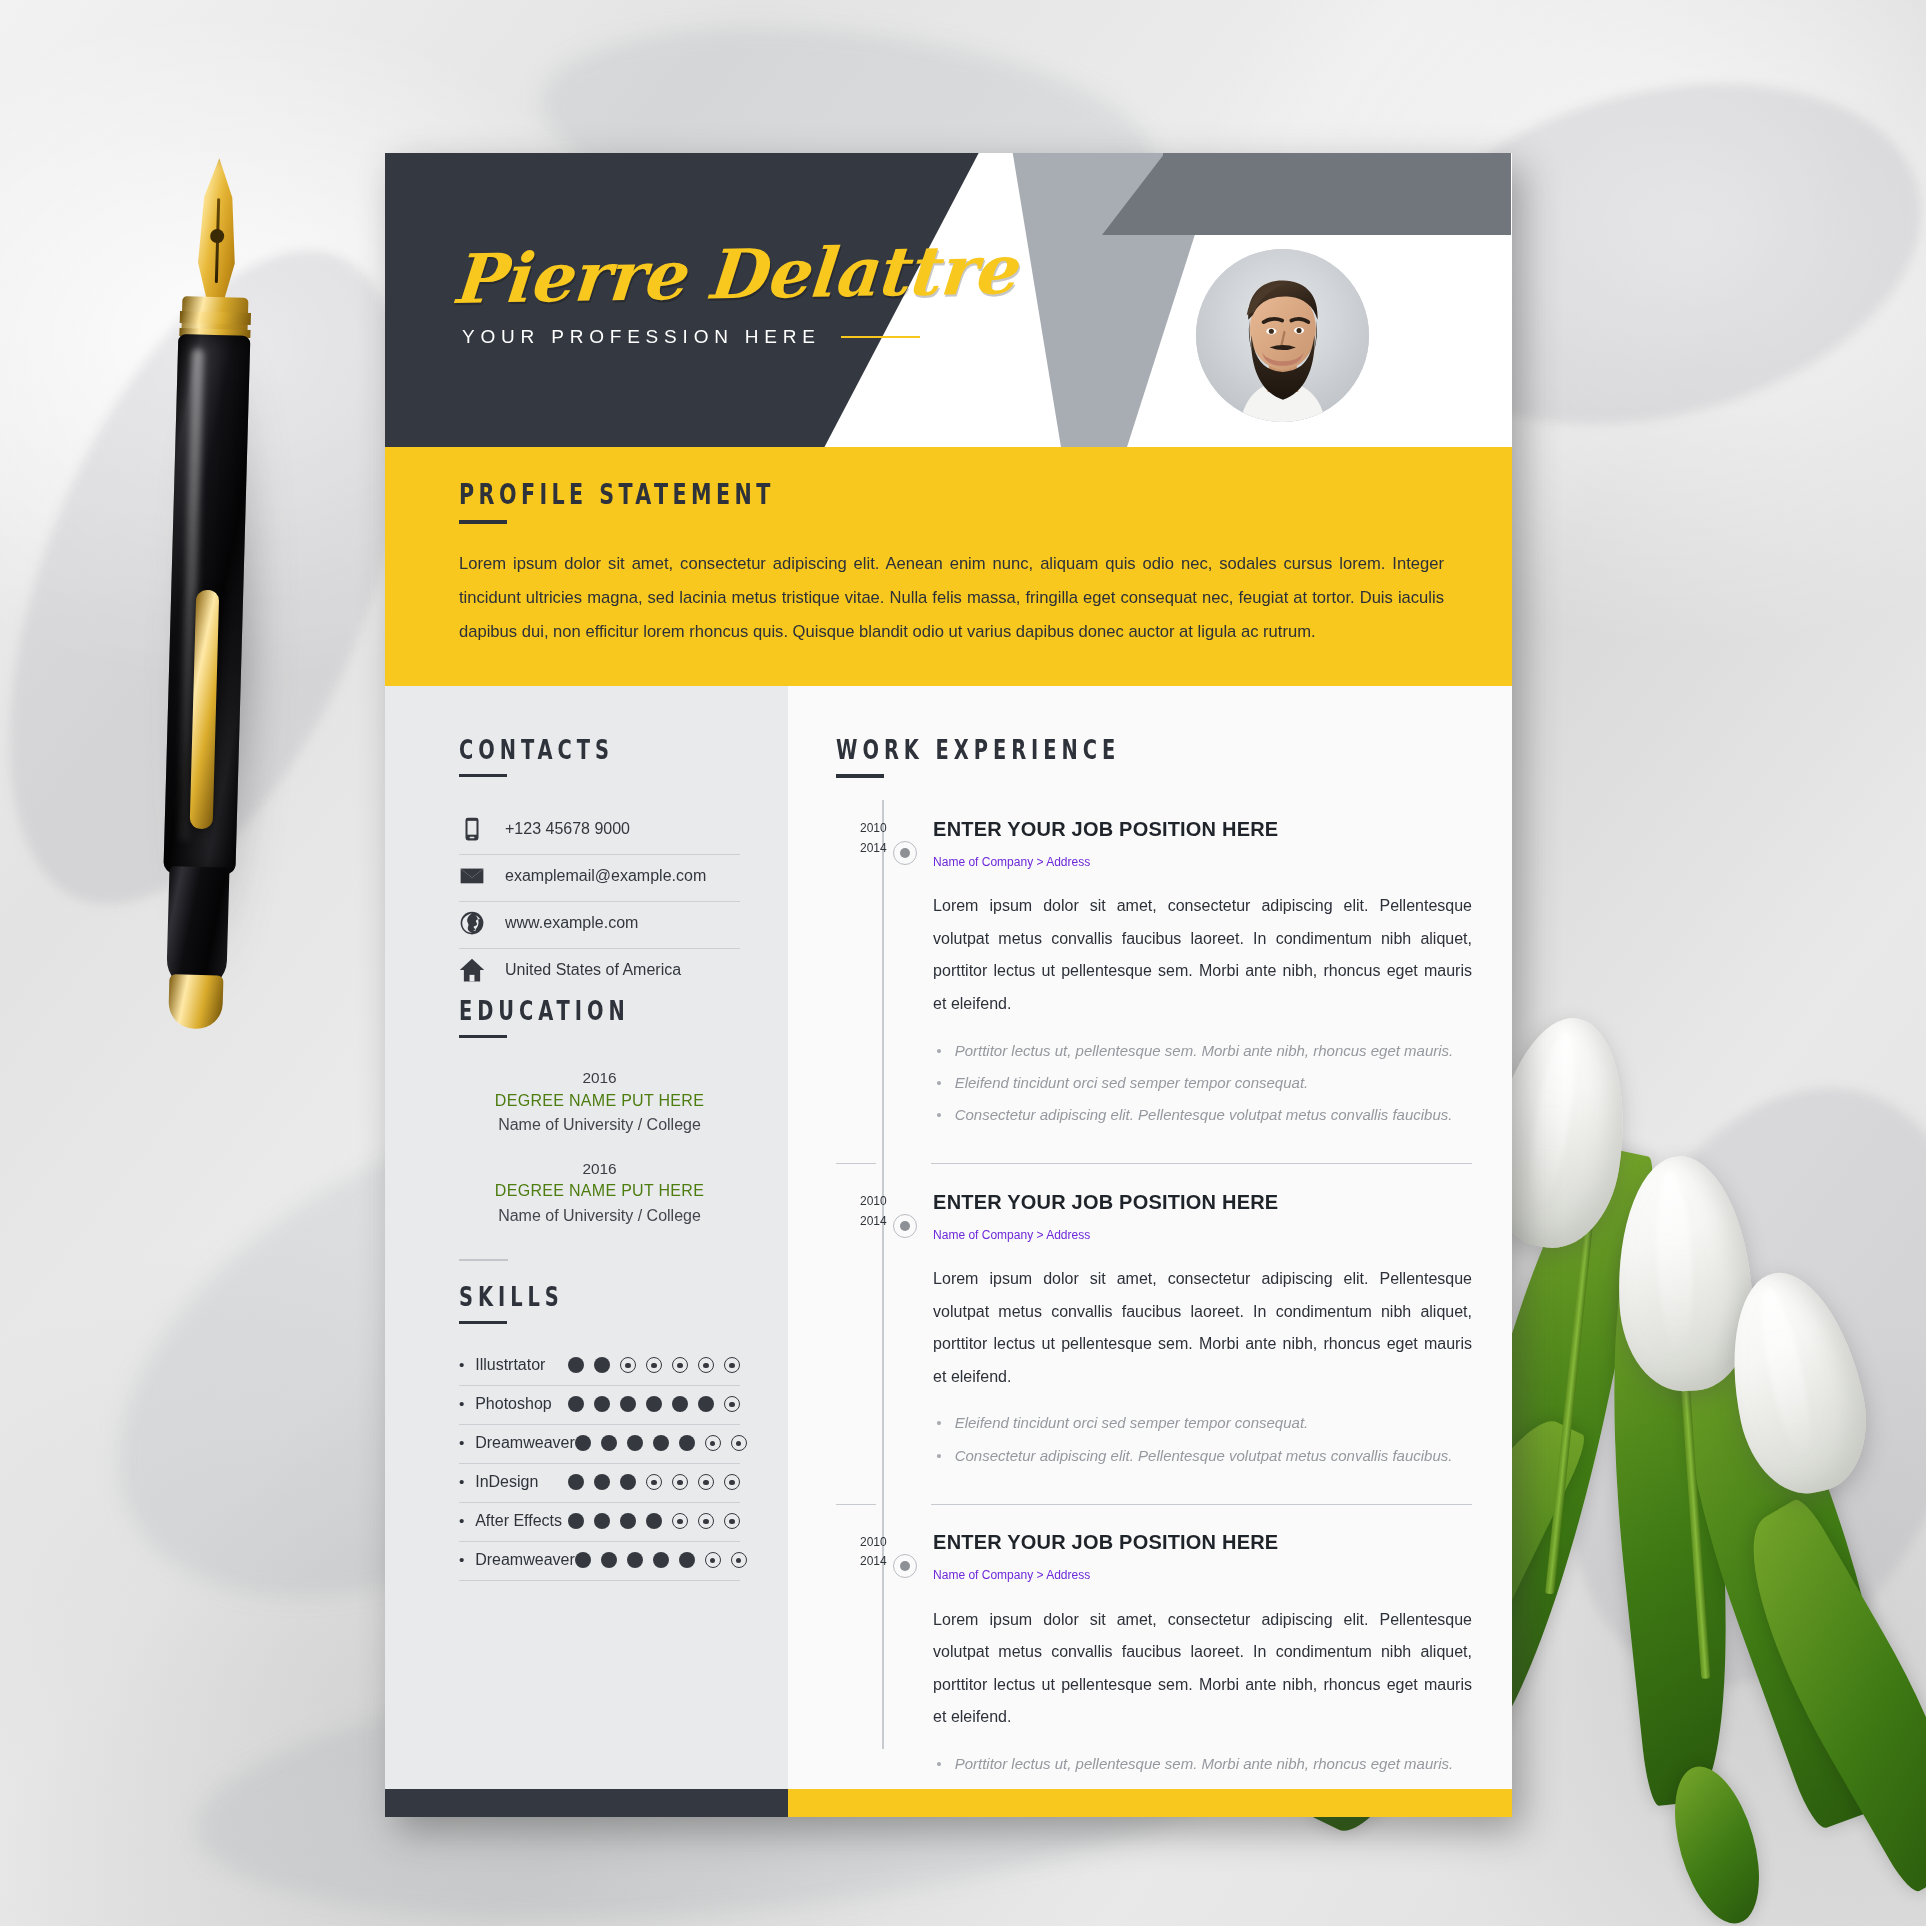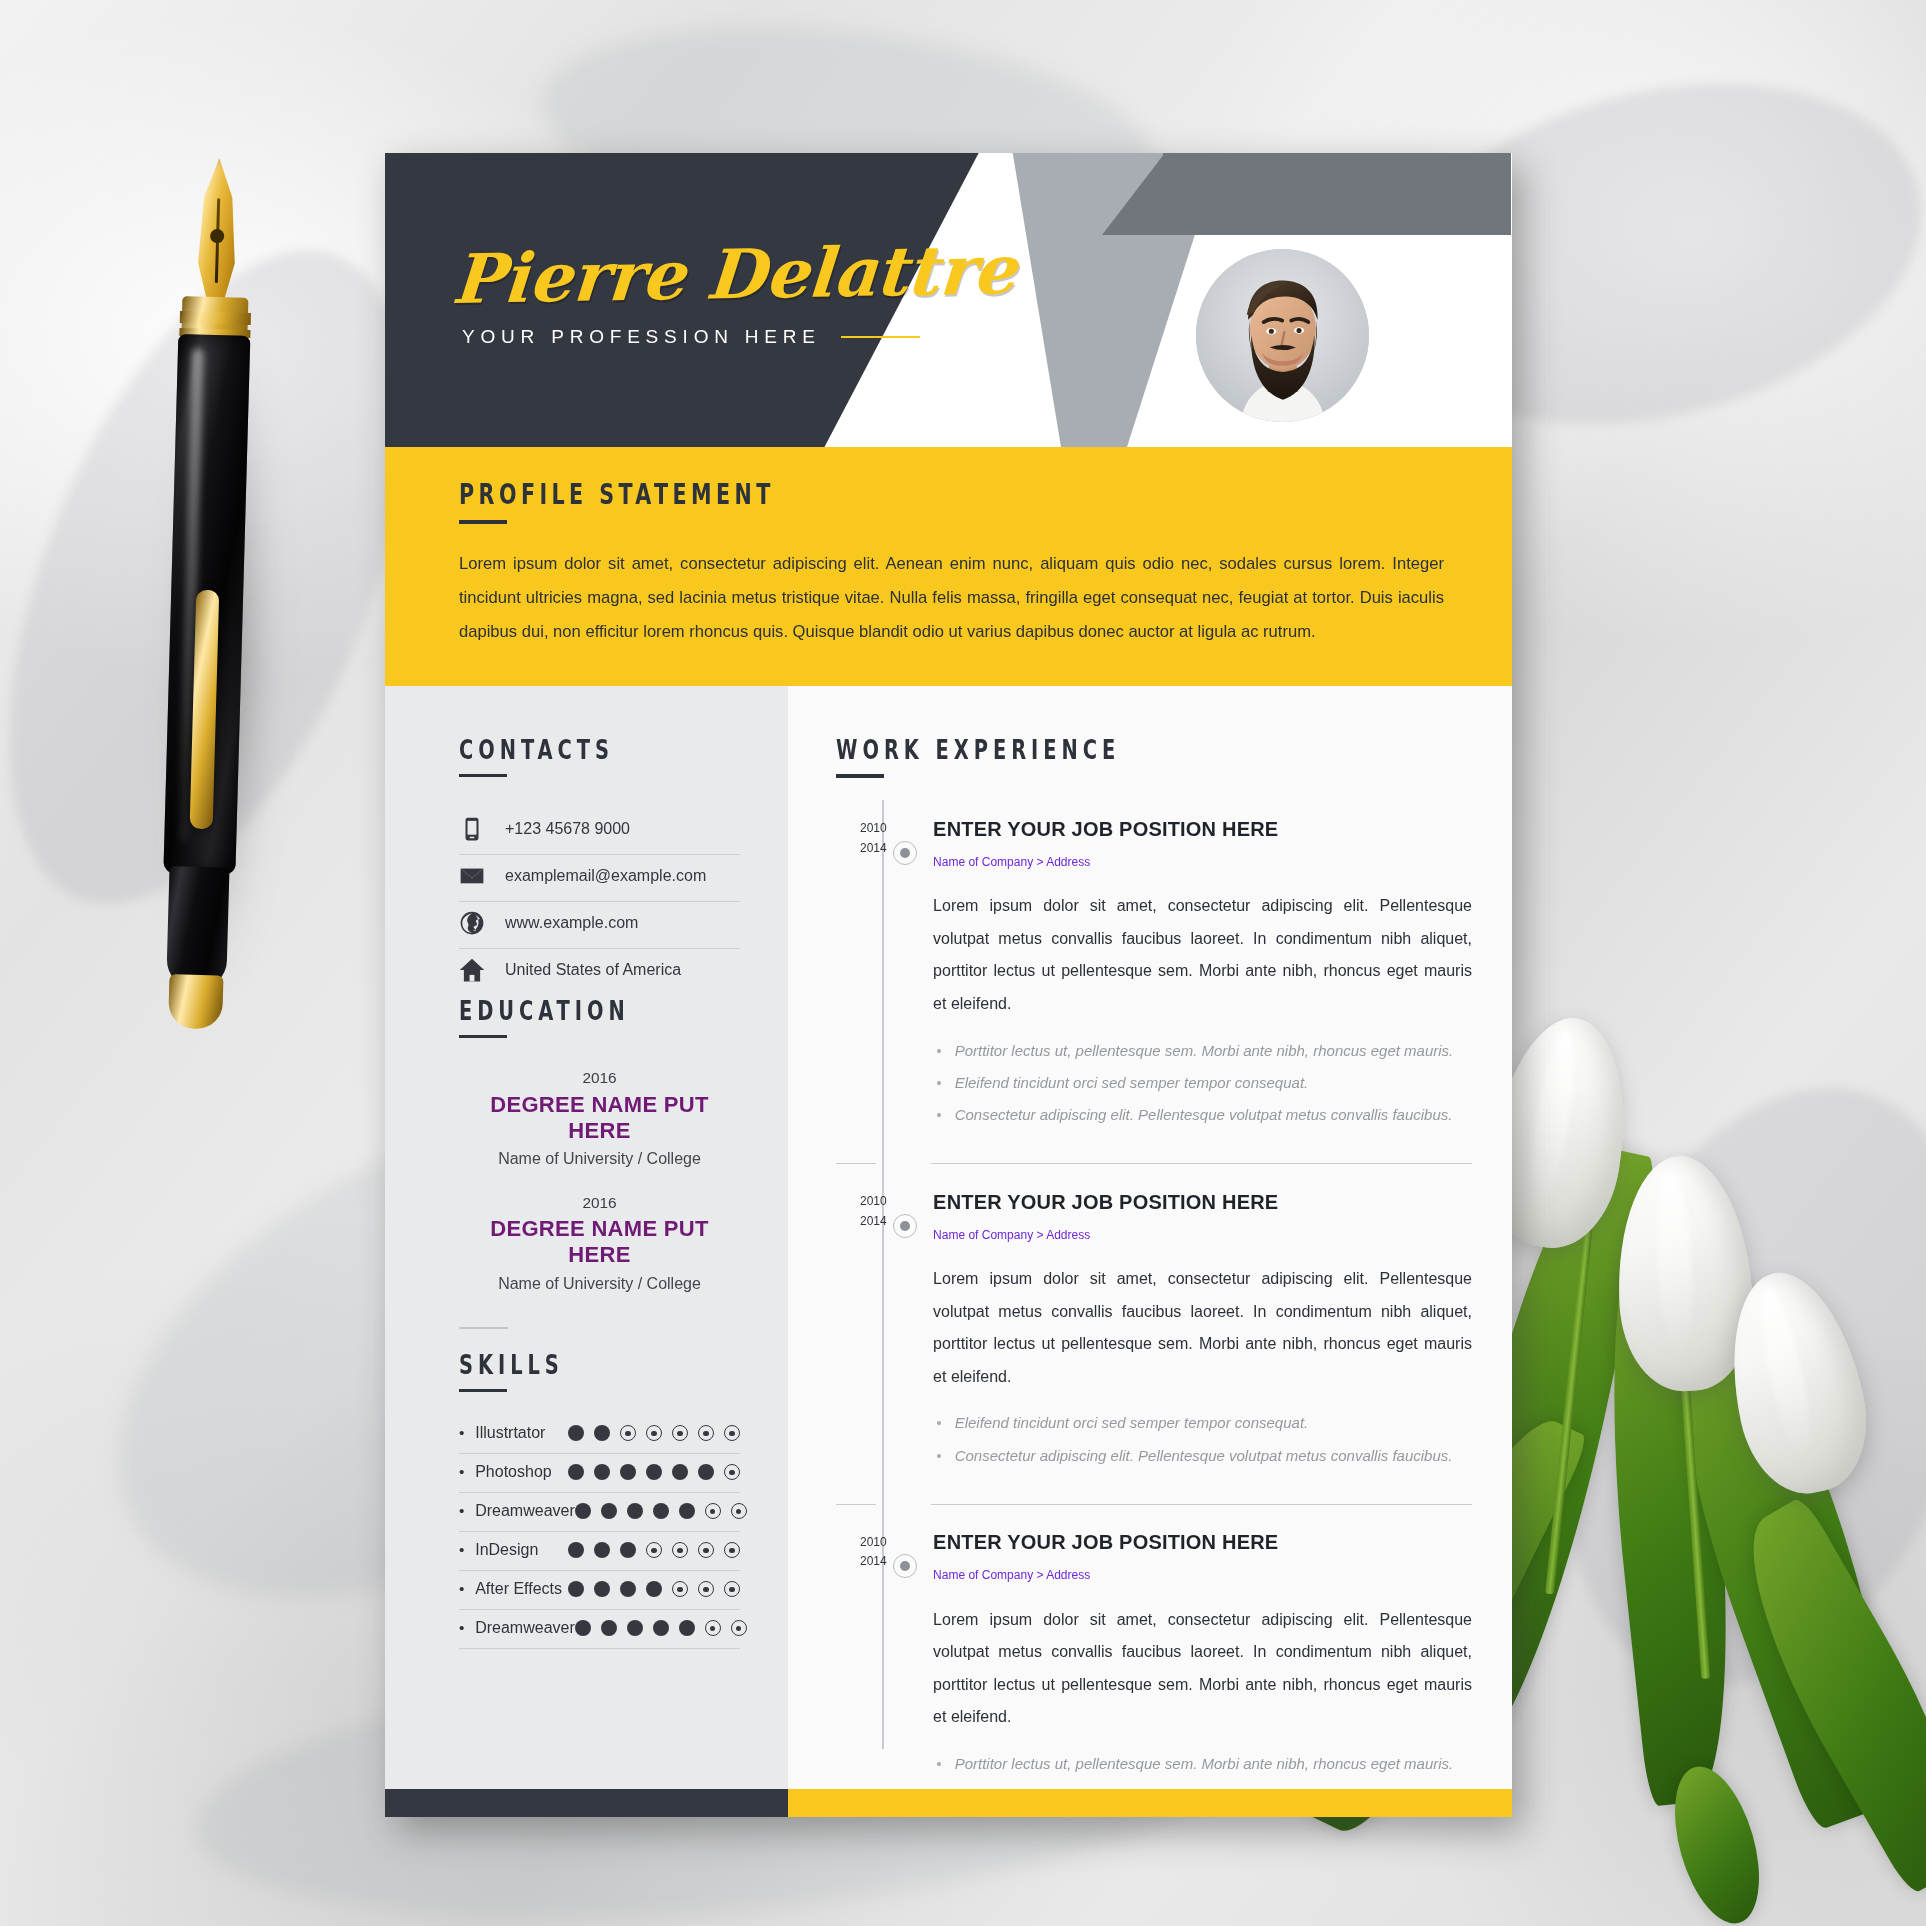--- a/index.html
+++ b/index.html
@@ -123,21 +123,21 @@
   .contact-row:last-child { border-bottom:none;text-align:center; }
   .c-icon { width:26px; height:26px; flex:0 0 26px; color:#35393f; display:flex;
            align-items:center; justify-content:center; }
   .c-icon svg { width:100%; height:100%; fill:currentColor; }
   .c-text { font-size:16px; color:#33373d; }
 
   .edu-block { }
   .edu-item { margin-top:26px;text-align:center; }
   .edu-item:first-of-type { margin-top:31px; }
   .edu-year { font-size:15.4px; color:#3a3e44; margin-bottom:4.6px; }
-  .edu-degree { font-size:22px; font-weight:bold; color:#701a75; letter-spacing:0.3px; }
+  .edu-degree { font-size:16px; font-weight:normal; color:#4d7c0f; letter-spacing:0.3px; }
   .edu-school { font-size:16px; color:#43474d; margin-top:6.2px; }
   .edu-rule { width:49px; height:2.3px; background:#c3c7cb; margin-top:34px; }
 
   .skills-block { margin-top:20px; }
   .skill-row { display:flex; align-items:center; padding:9.2px 0 10.8px 0;
            border-bottom:1.5px solid #ccd0d4; }
   .skill-name { font-size:16px; color:#2f333a; flex:1; display:flex; align-items:center; gap:10.8px; }
   .skill-bullet { font-size:15.4px; color:#2f333a; }
   .dots { display:flex; gap:10px; align-items:center; }
   .dot { width:16px; height:16px; border-radius:50%; }

